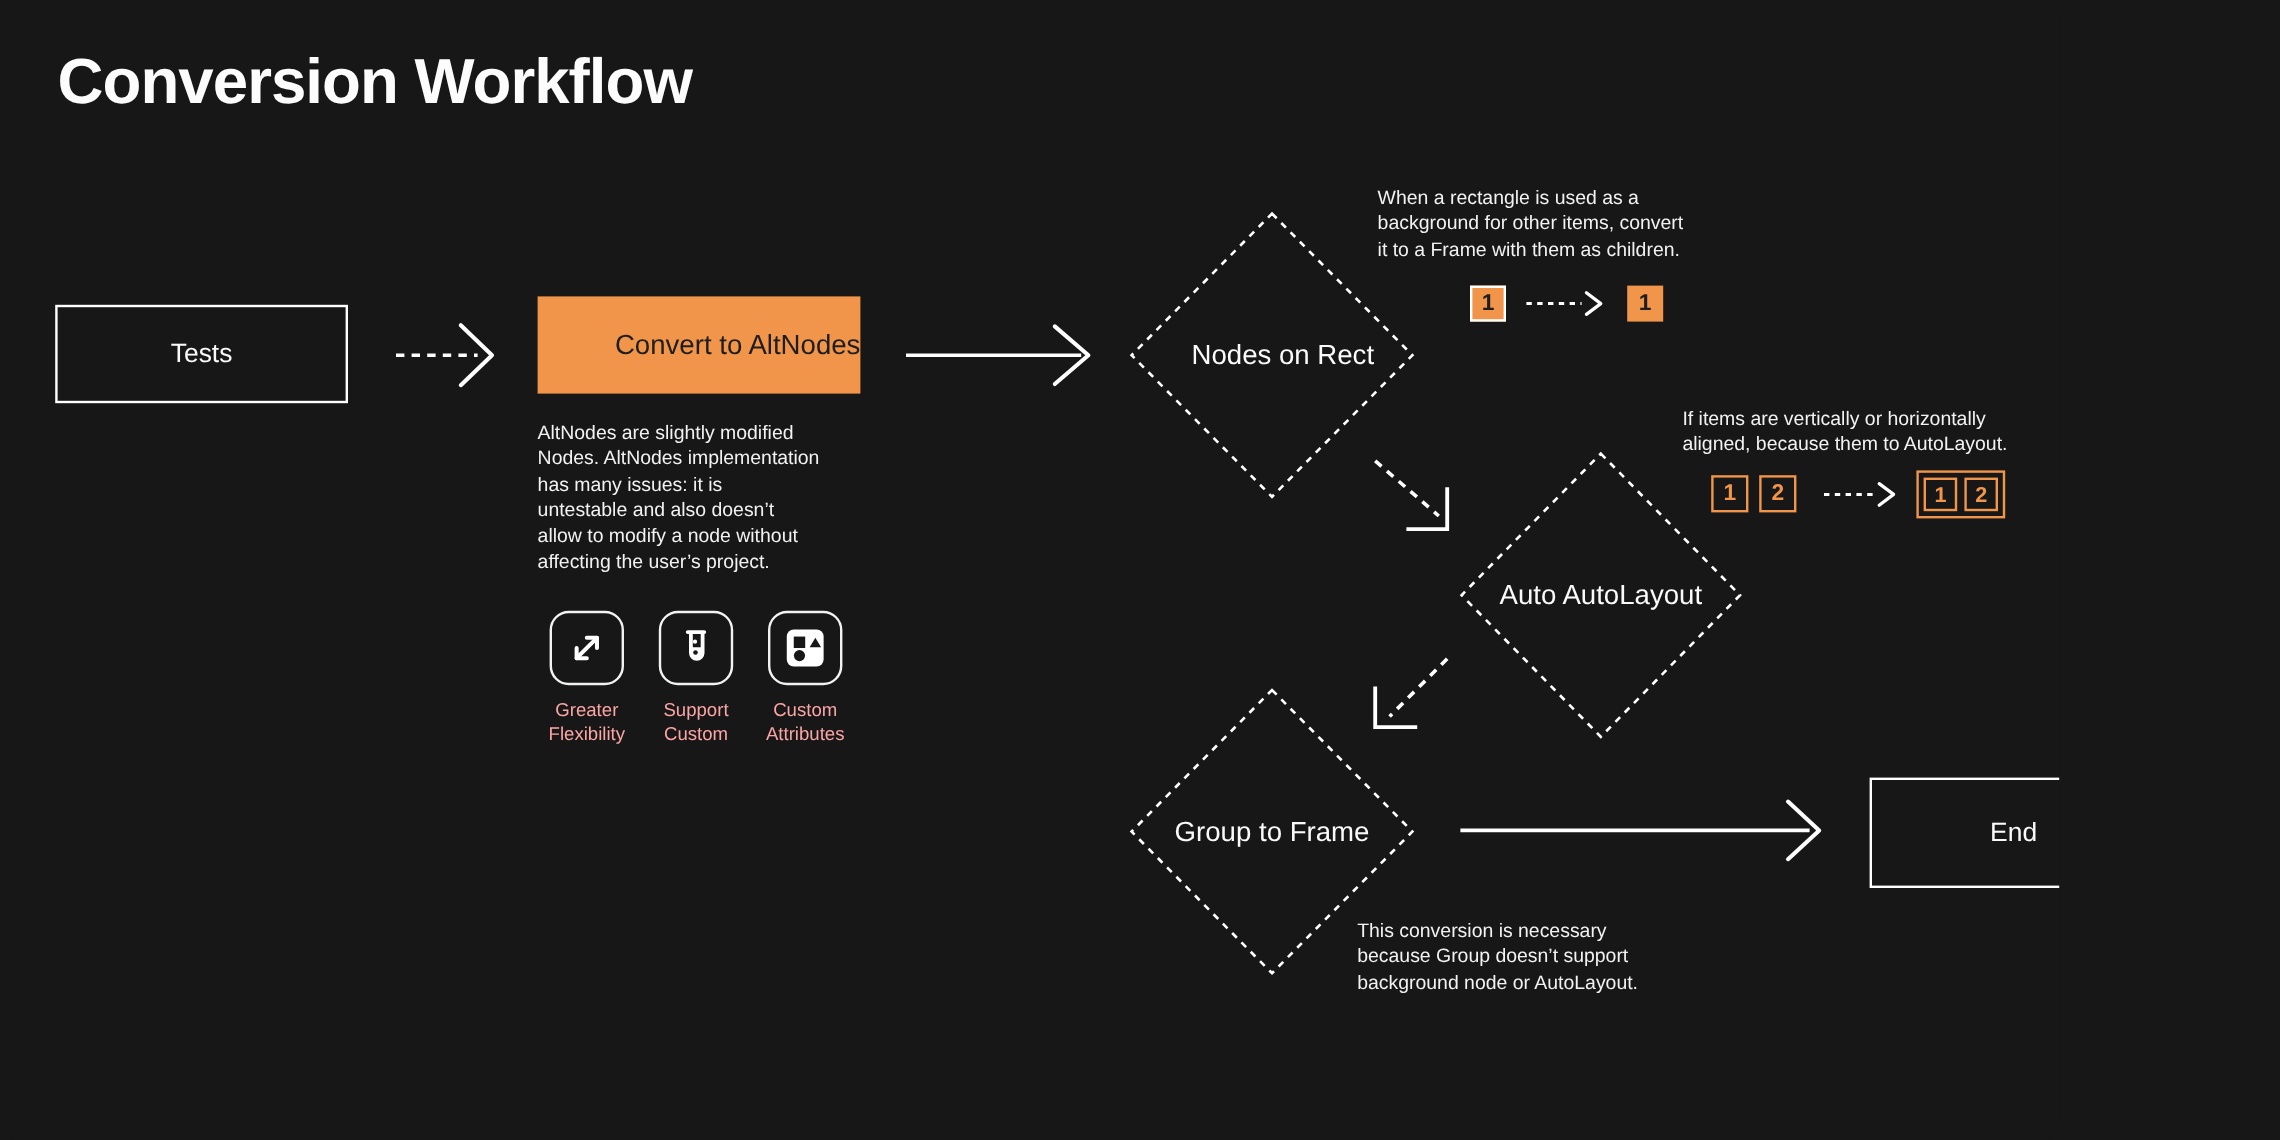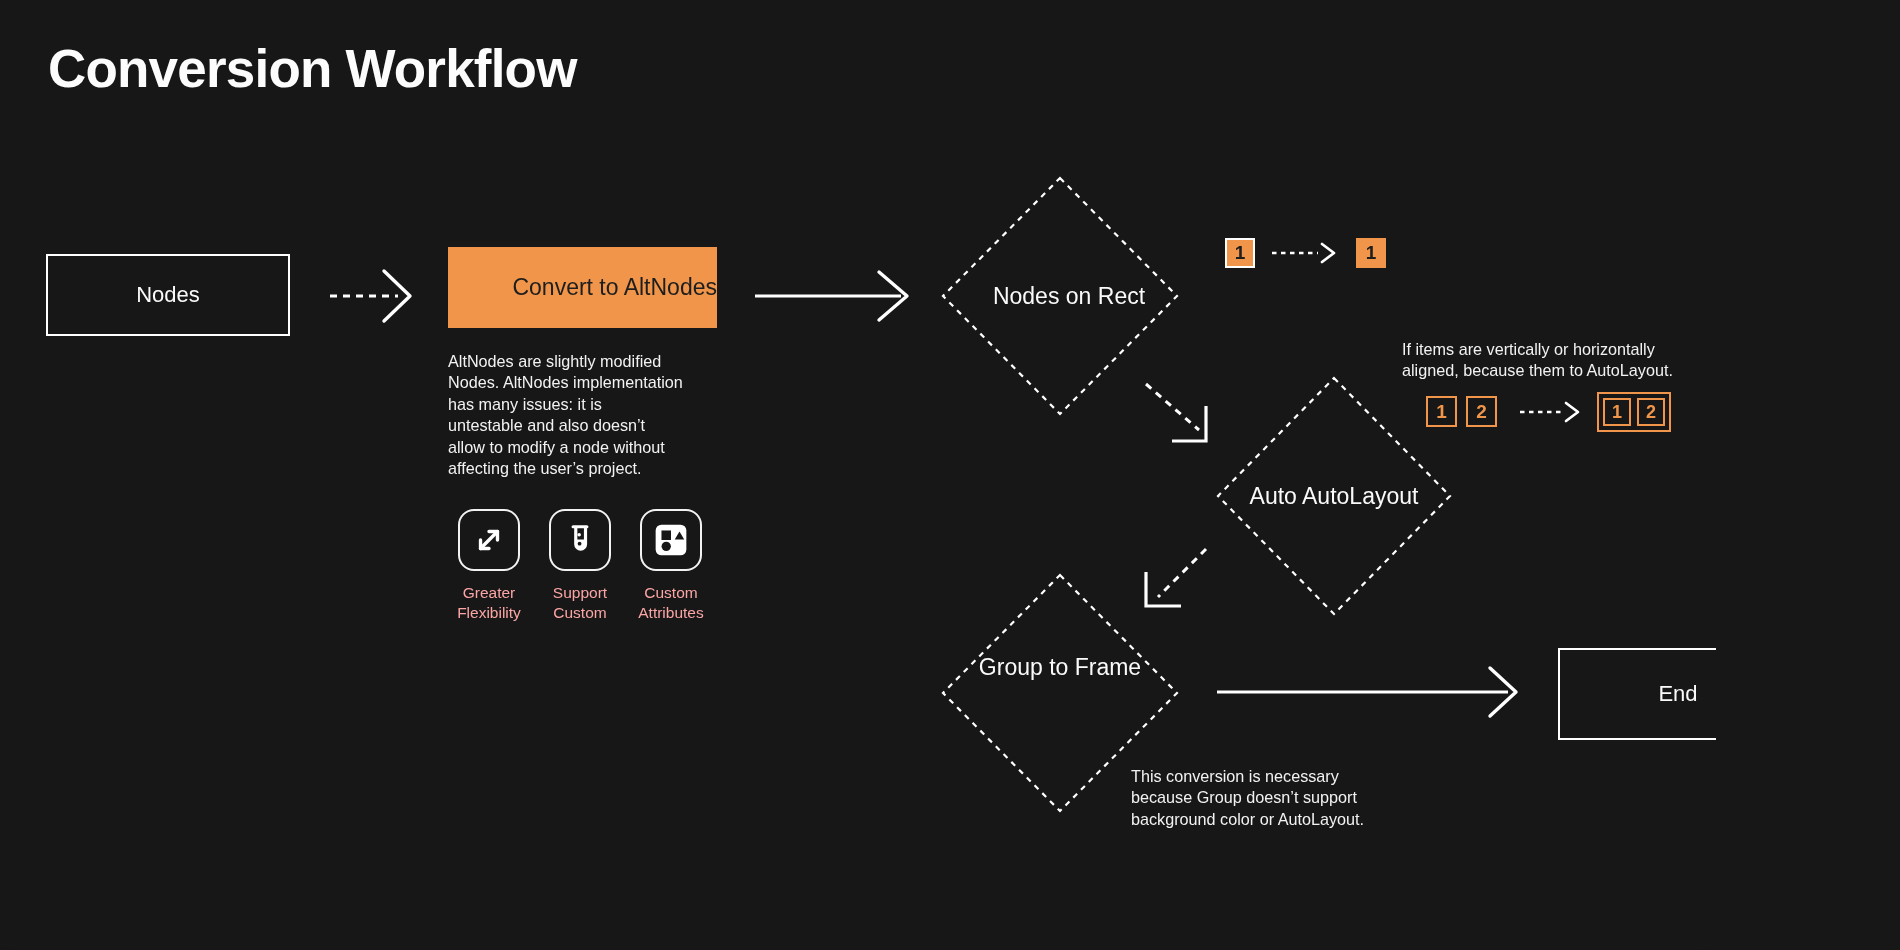--- a/index.html
+++ b/index.html
@@ -27,21 +27,21 @@
   .node-start{left:46px;top:254px;width:244px;height:82px;}
   .node-end{left:1558px;top:648px;width:240px;height:92px;}
   .node-fill{position:absolute;left:448px;top:247px;width:269px;height:81px;background:var(--accent);
              color:var(--dark);display:flex;align-items:center;justify-content:flex-end;
              font-size:23px;font-weight:500;}
 
   .diamond-label{position:absolute;transform:translate(-50%,-50%);font-size:23px;color:#FAFAFA;
                  white-space:nowrap;}
   .dl-1{left:1069px;top:296px;}
   .dl-2{left:1334px;top:496px;}
-  .dl-3{left:1060px;top:667px;}
+  .dl-3{left:1060px;top:693px;}
 
   .note{position:absolute;font-size:16.2px;line-height:21.4px;color:#F2F2F2;white-space:nowrap;}
   .note-convert{left:448px;top:351px;}
   .note-1{left:1148px;top:155px;}
   .note-2{left:1402px;top:339px;}
   .note-3{left:1131px;top:766px;}
 
   .chip{position:absolute;width:30px;height:30px;display:flex;align-items:center;justify-content:center;
         font-size:19px;font-weight:700;}
   .chip.filled{background:var(--accent);color:var(--dark);}
@@ -99,21 +99,21 @@
       <path class="dash thin" d="M1272,253 H1318"></path>
       <path class="head thin" d="M1322,244 L1334,253 L1322,262"></path>
     </g>
     <g>
       <path class="dash thin" d="M1520,412 H1562"></path>
       <path class="head thin" d="M1566,403 L1578,412 L1566,421"></path>
     </g>
   </svg>
 
   <div class="node-rect node-start">
-    <span>Nodes</span>
+    <span>Tests</span>
   </div>
 
   <div class="node-fill">
     <span>Convert to AltNodes</span>
   </div>
 
   <div class="node-rect node-end">
     <span>End</span>
   </div>
 
@@ -161,33 +161,38 @@
   </div>
   <div class="feature-label fl-2">
     <div>Support</div>
     <div>Custom</div>
   </div>
   <div class="feature-label fl-3">
     <div>Custom</div>
     <div>Attributes</div>
   </div>
 
+  <div class="note note-1">
+    <div>When a rectangle is used as a</div>
+    <div>background for other items, convert</div>
+    <div>it to a Frame with them as children.</div>
+  </div>
   <div class="chip filled white-border chip-r1a">1</div>
   <div class="chip filled chip-r1b">1</div>
 
   <div class="note note-2">
     <div>If items are vertically or horizontally</div>
     <div>aligned, because them to AutoLayout.</div>
   </div>
   <div class="chip outlined chip-r2a">1</div>
   <div class="chip outlined chip-r2b">2</div>
   <div class="chip-group">
     <div class="chip outlined inner">1</div>
     <div class="chip outlined inner">2</div>
   </div>
 
   <div class="note note-3">
     <div>This conversion is necessary</div>
     <div>because Group doesn’t support</div>
-    <div>background color or AutoLayout.</div>
+    <div>background node or AutoLayout.</div>
   </div>
 
 </div>
 
 </body></html>

